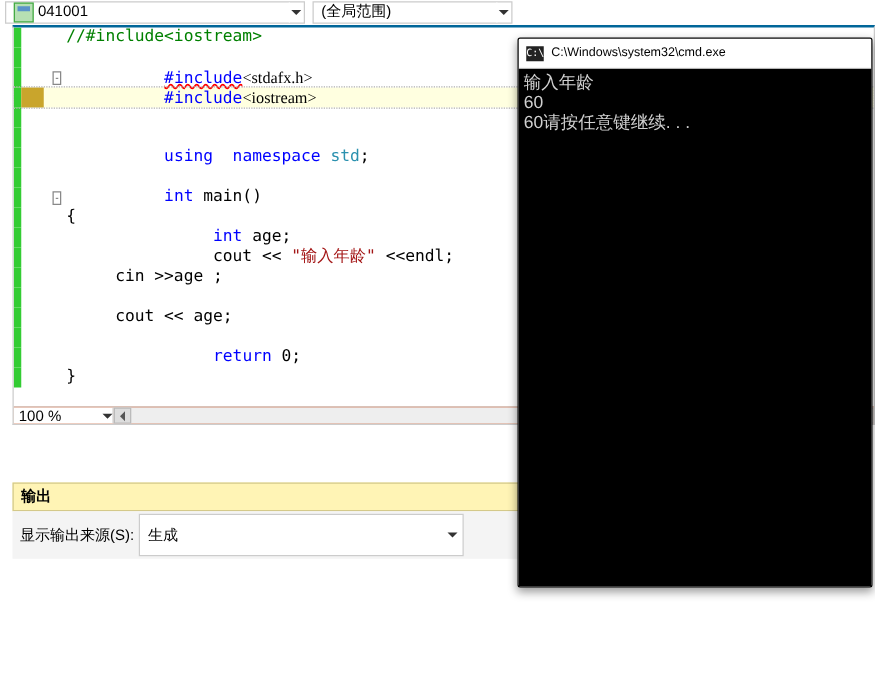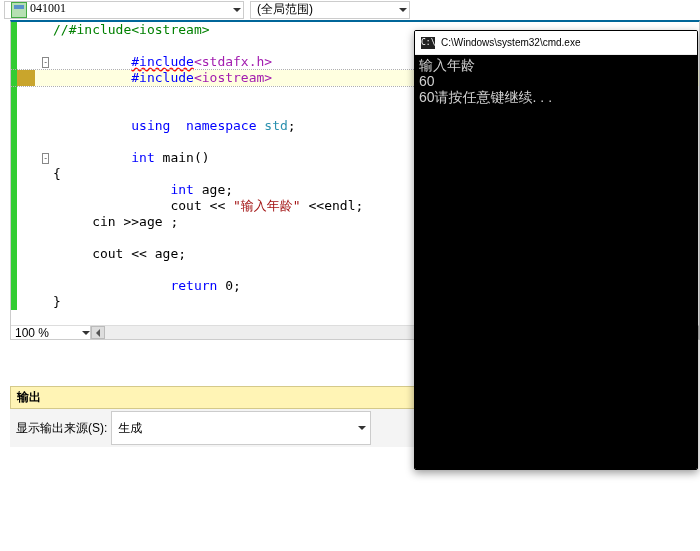--- a/index.html
+++ b/index.html
@@ -123,21 +123,21 @@
       line-height: 6px;
       text-align: center;
       color: #555;
       margin-right: 2px;
     }
     .code-text { white-space: pre; }
 
     .kw { color: #0000ff; }
     .pp { color: #0000ff; }
     .cls { color: #2b91af; }
-    .incpath { color: #a21caf; }
+    .incpath { color: #000000; font-family: Liberation Serif, serif; }
     .str { color: #a31515; }
     .cmt { color: #008000; }
     .wavy { text-decoration: underline wavy red; }
     .normal { color: #000; }
 
     
     .zoom-bar {
       position: absolute;
       bottom: 0;
       left: 0;
@@ -259,21 +259,21 @@
       font-size: 14px;
       line-height: 16px;
       padding: 2px 4px;
       white-space: pre;
     }
   </style>
 </head>
 <body>
 
 <div class="top-bar">
-  <div class="combo" style="min-width:240px;font-family:Liberation Serif, serif;">
+  <div class="combo" style="min-width:240px;">
     <span>
       <span class="crumb-icon"></span>
       <span>041001</span>
     </span>
     <span class="caret">
         <span class="caret-glyph"></span>
       </span>
   </div>
   <div class="combo" style="min-width:160px;">
     <span>(全局范围)</span>

